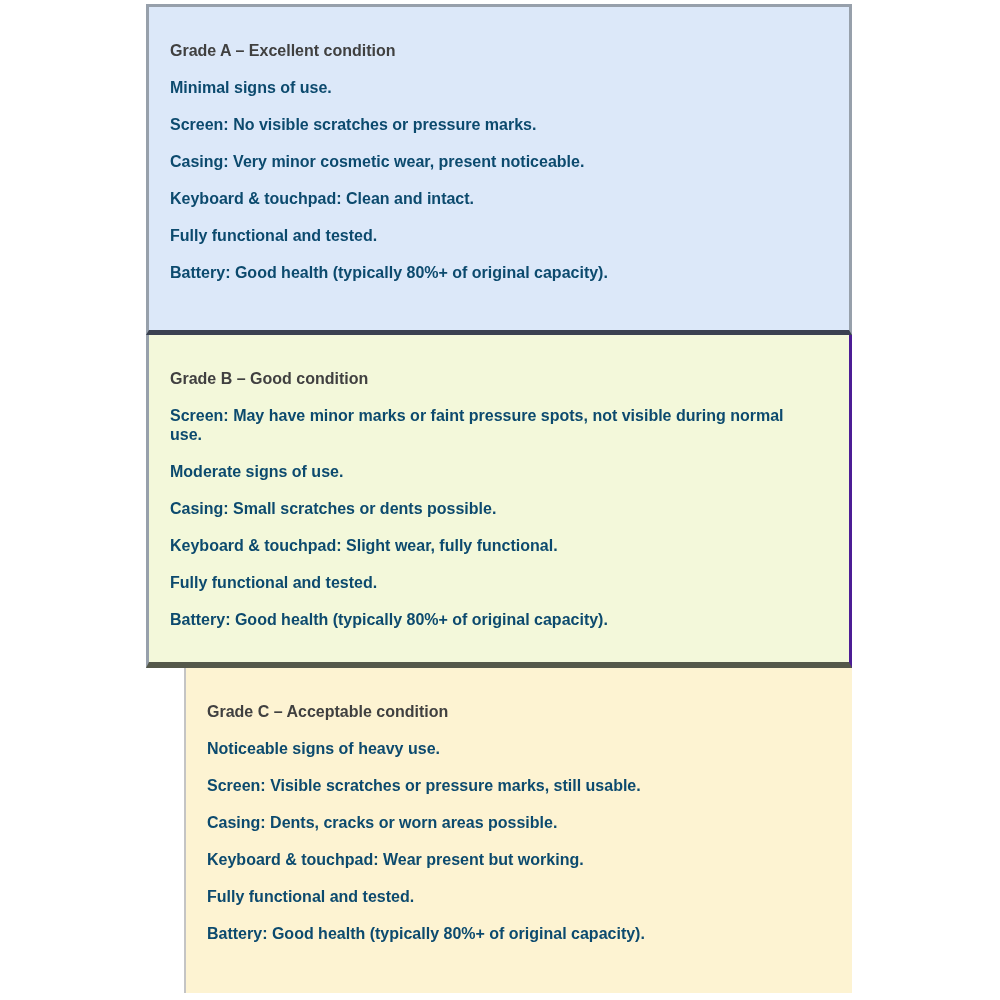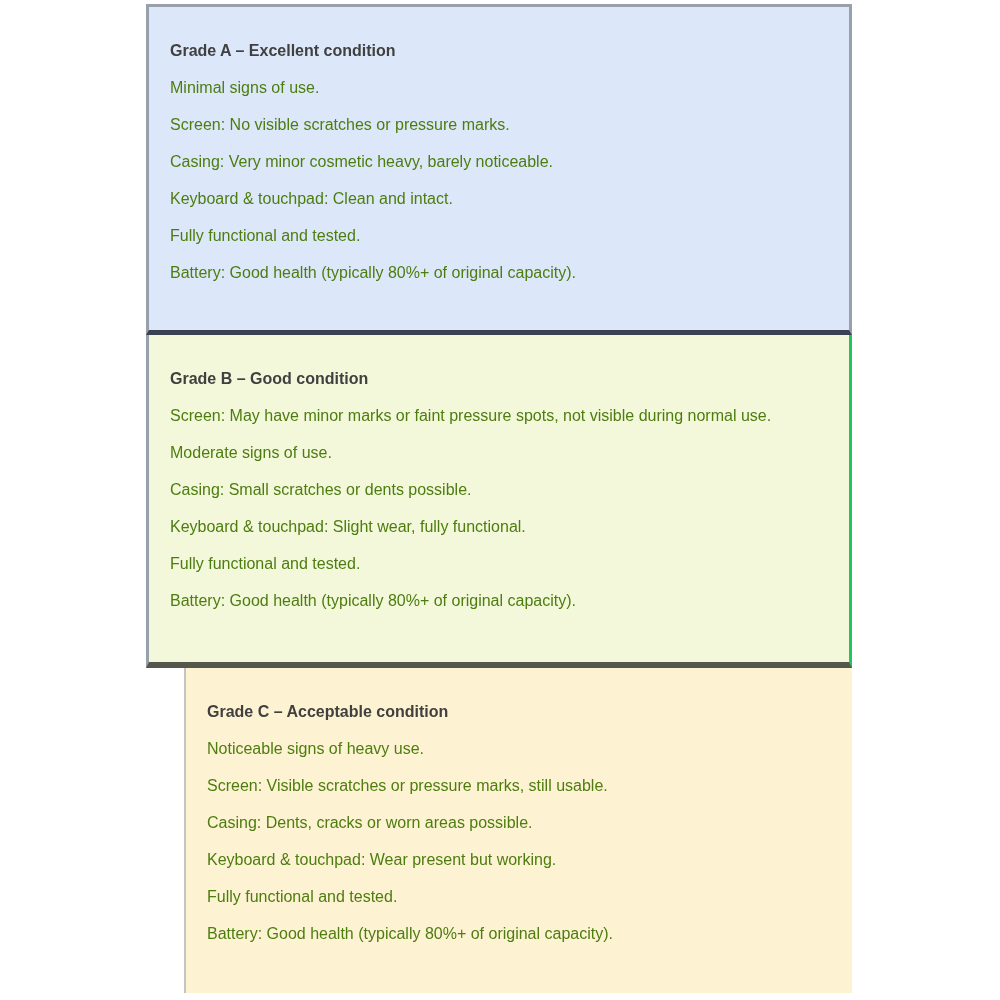--- a/index.html
+++ b/index.html
@@ -23,60 +23,60 @@
   }
   .panel {
     box-sizing: border-box;
     padding: 34px 40px 8px 21px;
   }
   .panel h3,
   .panel p {
     margin: 0 0 18px 0;
     font-size: 16px;
     line-height: 19px;
-    color: #4d7c0f;
-    font-weight: normal;
+    color: #0c4a6e;
+    font-weight: bold;
   }
   .panel h3 {
     font-weight: bold;
     color: #404040;
   }
   .panel-a {
     height: 331px;
     background: #dce8f9;
     border-left: 3px solid #97a0ab;
     border-right: 3px solid #97a0ab;
     border-top: 3px solid #97a0ab;
     border-bottom: 5px solid #3a4150;
   }
   .panel-b {
     height: 333px;
     background: #f3f8da;
     border-left: 3px solid #97a0ab;
-    border-right: 3px solid #22c55e;
+    border-right: 3px solid #4c1d95;
     border-bottom: 6px solid #54584a;
   }
   .panel-c {
     height: 325px;
     background: #fdf3d2;
     border-left: 2px solid #c4c4c4;
     margin-left: 38px;
   }
 </style>
 </head>
 <body>
 
 <div class="page">
   <div class="card">
 
     <section class="panel panel-a">
       <h3>Grade A – Excellent condition</h3>
       <p>Minimal signs of use.</p>
       <p>Screen: No visible scratches or pressure marks.</p>
-      <p>Casing: Very minor cosmetic heavy, barely noticeable.</p>
+      <p>Casing: Very minor cosmetic wear, present noticeable.</p>
       <p>Keyboard &amp; touchpad: Clean and intact.</p>
       <p>Fully functional and tested.</p>
       <p>Battery: Good health (typically 80%+ of original capacity).</p>
     </section>
 
     <section class="panel panel-b">
       <h3>Grade B – Good condition</h3>
       <p>Screen: May have minor marks or faint pressure spots, not visible during normal use.</p>
       <p>Moderate signs of use.</p>
       <p>Casing: Small scratches or dents possible.</p>

